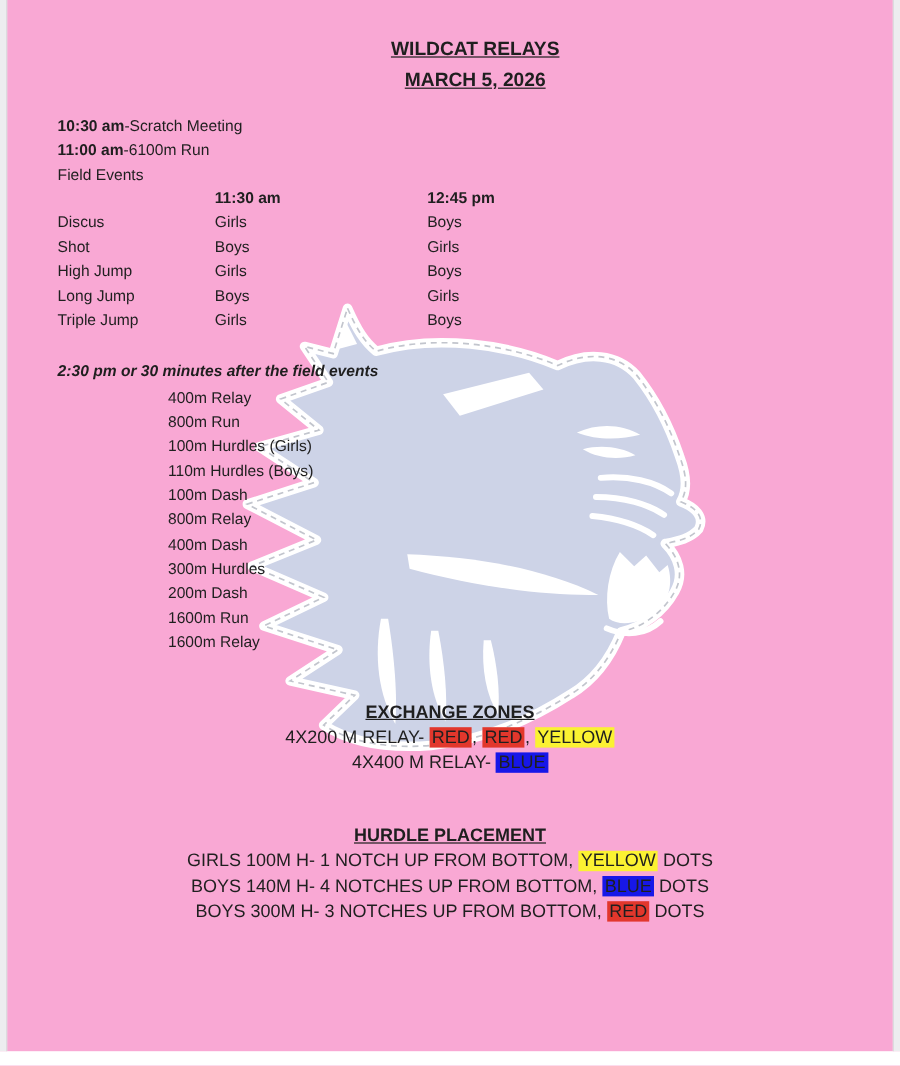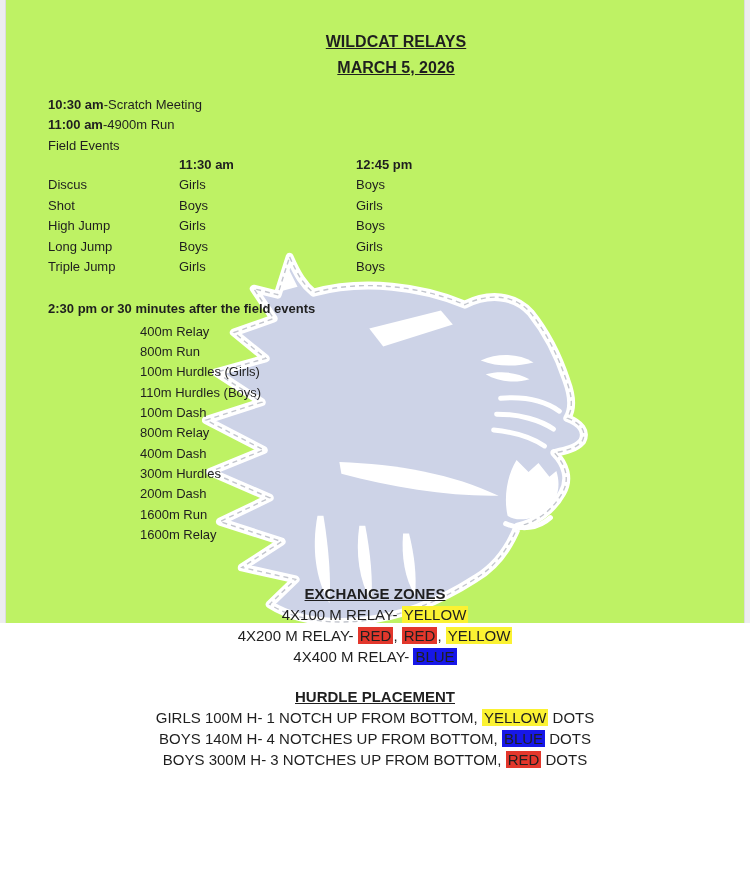--- a/index.html
+++ b/index.html
@@ -1,21 +1,21 @@
 <!DOCTYPE html>
 <html><head>
 <meta charset="utf-8">
 <style>
   html,body{margin:0;padding:0;}
   body{
     width:750px;height:888px;overflow:hidden;background:#ffffff;
     font-family:"Liberation Sans","DejaVu Sans",sans-serif;
     color:#1f1f1f;
   }
-  .page{position:relative;width:750px;height:623px;background:#bef264;}
+  .page{position:relative;width:750px;height:876px;background:#f9a8d4;}
   .edge{position:absolute;top:0;bottom:0;background:#ededef;}
   .edge.left{left:0;width:5px;border-right:1px solid #dcdcde;}
   .edge.right{right:0;width:5px;border-left:1px solid #dcdcde;}
 
   .abs{position:absolute;}
   .b{font-weight:bold;margin-top:12px;}
   .u{text-decoration:underline;}
   .pre{white-space:pre;}
 
   .title-block{top:29px;left:21px;width:750px;text-align:center;
@@ -23,21 +23,21 @@
   .body-text{font-size:13px;line-height:20.4px;}
 
   .sched{top:95px;left:48px;}
   .fe-head{top:157px;left:0;width:750px;font-size:13px;font-weight:bold;}
   .fe-rows{top:177px;left:0;width:750px;}
   .fe-row{position:relative;height:20.5px;font-size:13px;}
   .c1{position:absolute;left:48px;}
   .c2{position:absolute;left:179px;}
   .c3{position:absolute;left:356px;}
 
-  .run-head{top:301px;left:48px;font-size:13px;font-weight:bold;}
+  .run-head{top:301px;left:48px;font-size:13px;font-weight:bold;font-style:italic;}
   .run-list{top:321.5px;left:140px;font-size:13px;line-height:20.35px;}
 
   .center-sec{left:0;width:750px;text-align:center;font-size:15px;line-height:21.1px;}
   .ez{top:583px;}
   .hp{top:686px;}
   .sec-title{font-weight:bold;text-decoration:underline;}
   .hl{padding:0 2px;}
 
   .watermark{position:absolute;left:202px;top:250px;pointer-events:none;}
 </style>
@@ -83,21 +83,21 @@
   <div class="abs title-block">
     <div><span class="u">WILDCAT RELAYS</span></div>
     <div><span class="u">MARCH 5, 2026</span></div>
   </div>
 
   <div class="abs sched body-text">
     <div>
       <span class="b">10:30 am</span><span>-Scratch Meeting</span>
     </div>
     <div>
-      <span class="b">11:00 am</span><span>-4900m Run</span>
+      <span class="b">11:00 am</span><span>-6100m Run</span>
     </div>
     <div>Field Events</div>
   </div>
 
   <div class="abs fe-head">
     <span class="c2">11:30 am</span>
     <span class="c3">12:45 pm</span>
   </div>
   <div class="abs fe-rows">
     <div class="fe-row">
@@ -138,23 +138,20 @@
     <div>400m Dash</div>
     <div>300m Hurdles</div>
     <div>200m Dash</div>
     <div>1600m Run</div>
     <div>1600m Relay</div>
   </div>
 
   <div class="abs center-sec ez">
     <div class="sec-title">EXCHANGE ZONES</div>
     <div>
-      <span class="pre">4X100 M RELAY- </span><span class="hl pre" style="background-color: rgb(251, 242, 50);">YELLOW</span>
-    </div>
-    <div>
       <span class="pre">4X200 M RELAY- </span><span class="hl pre" style="background-color: rgb(226, 55, 44);">RED</span><span class="pre">, </span><span class="hl pre" style="background-color: rgb(226, 55, 44);">RED</span><span class="pre">, </span><span class="hl pre" style="background-color: rgb(251, 242, 50);">YELLOW</span>
     </div>
     <div>
       <span class="pre">4X400 M RELAY- </span><span class="hl pre" style="background-color: rgb(23, 23, 232);">BLUE</span>
     </div>
   </div>
 
   <div class="abs center-sec hp">
     <div class="sec-title">HURDLE PLACEMENT</div>
     <div>

